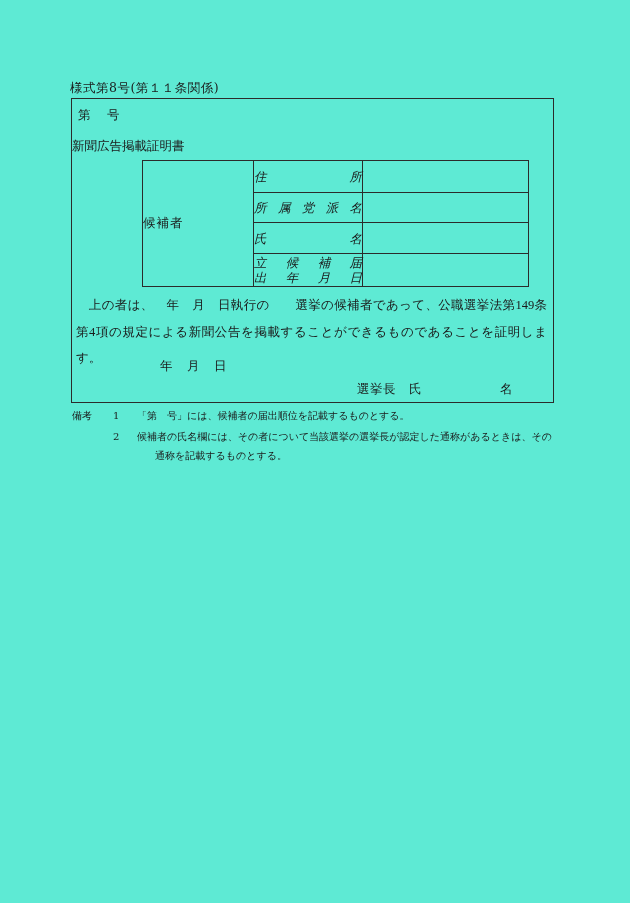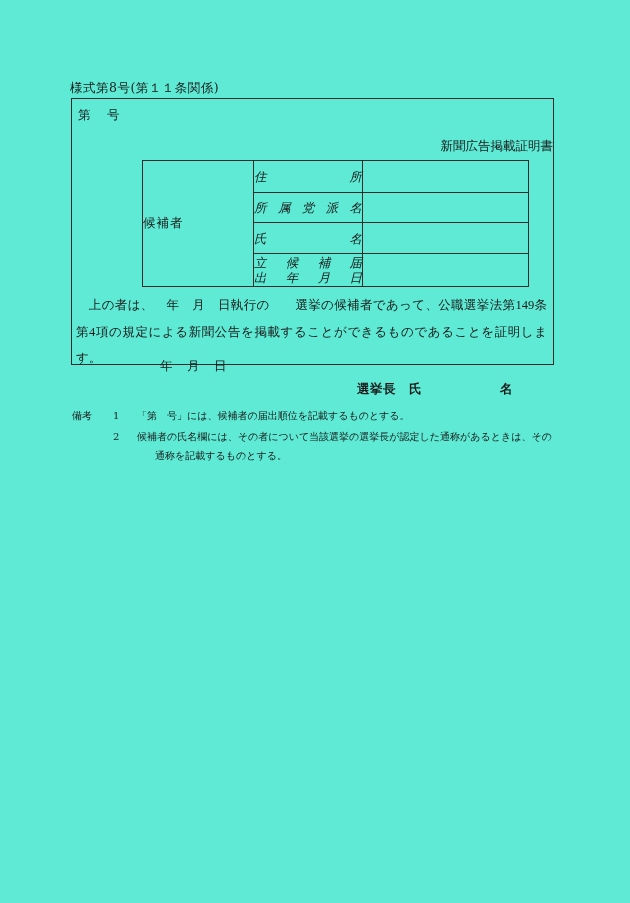--- a/index.html
+++ b/index.html
@@ -19,36 +19,36 @@
     left: 70px;
     top: 80px;
     line-height: 16px;
     letter-spacing: 0.5px;
   }
   .cert-box {
     position: absolute;
     left: 71px;
     top: 98px;
     width: 483px;
-    height: 267px;
+    height: 305px;
     border: 1px solid #2b2b2b;
   }
   .doc-number {
     position: absolute;
     left: 6px;
     top: 8px;
     line-height: 16px;
     letter-spacing: 2px;
   }
   .cert-title {
     position: absolute;
     left: 0;
     top: 39px;
     width: 100%;
-    text-align: right;
+    text-align: left;
     line-height: 16px;
   }
   table.cand-table {
     position: absolute;
     left: 70px;
     top: 61px;
     border-collapse: collapse;
     table-layout: fixed;
   }
   table.cand-table td {
@@ -88,21 +88,20 @@
     top: 259px;
     line-height: 15px;
     letter-spacing: 1px;
   }
   .sign-line {
     position: absolute;
     left: 285px;
     top: 282px;
     line-height: 15px;
     letter-spacing: 0.5px;
-    font-weight: bold;
   }
   .notes {
     position: absolute;
     left: 72px;
     top: 406px;
     width: 500px;
     font-size: 10px;
   }
   .note-row { display: flex; align-items: flex-start; line-height: 19px; }
   .note-row + .note-row { margin-top: 2px; }

